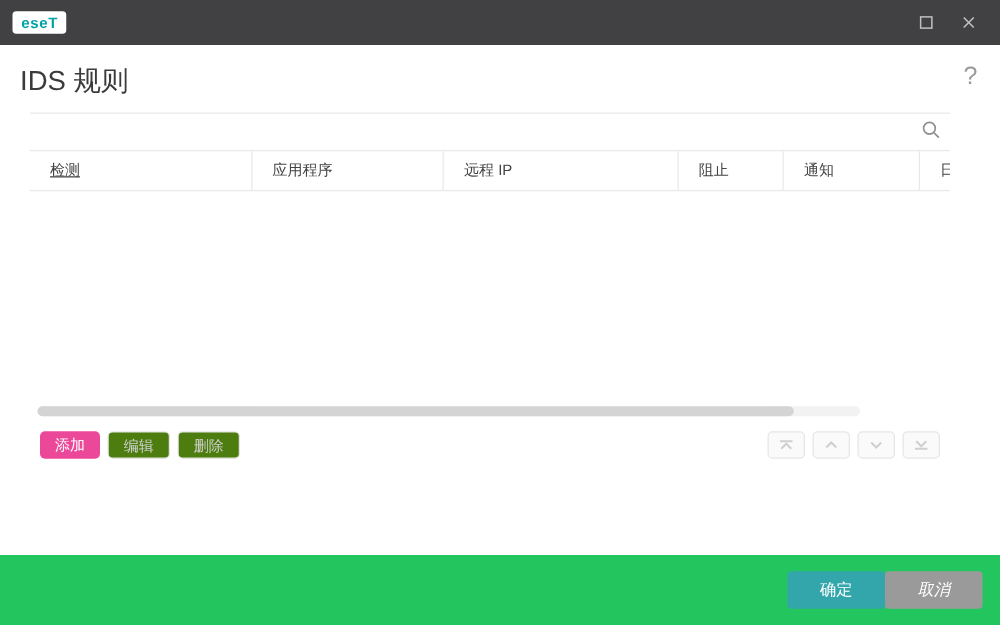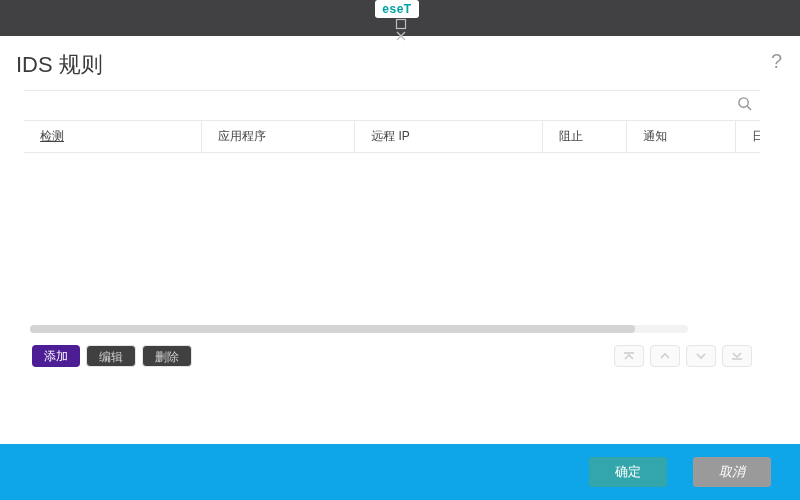--- a/index.html
+++ b/index.html
@@ -1,19 +1,19 @@
 <!DOCTYPE html>
 <html><head>
 <meta charset="utf-8">
 <style>
   * { box-sizing: border-box; margin: 0; padding: 0; }
   html, body { width: 800px; height: 500px; font-family: "Segoe UI", Arial, sans-serif; background: #fff; color: #333; }
   .titlebar {
     height: 36px; background: #414042; color: #fff; display: flex; align-items: center;
-    padding: 0 8px 0 10px; font-size: 13px; letter-spacing: .5px; flex-direction: column;
+    padding: 0 8px 0 10px; font-size: 13px; letter-spacing: .5px;
   }
   .brand-badge {
     background: #fff; color: #00a2a8; font-weight: 700; font-size: 12px;
     padding: 2px 7px; border-radius: 3px; margin-right: 8px;
     font-family: Arial, sans-serif;
   }
   .brand-text { color: #cfcfd1; font-size: 13px; font-weight: 400; letter-spacing: 1px; }
   .titlebar-spacer { flex: 1; }
   .win-btn { width: 34px; height: 36px; display: flex; align-items: center; justify-content: center; cursor: pointer; color: #bfbfc1; }
   .win-btn svg { stroke: currentColor; }
@@ -62,32 +62,32 @@
     background: #d4d4d4; border-radius: 4px;
   }
 
   .action-row {
     display: flex; align-items: center; gap: 6px; padding: 10px 8px 14px 8px;
   }
   .pill {
     height: 22px; padding: 0 12px; border-radius: 4px; font-size: 12px; line-height: 22px;
     border: none; cursor: pointer;
   }
-  .pill.primary { background: #4c1d95; color: #fff; }
-  .pill.ghost { background: #404040; color: #d0d0d0; border: 1px solid #e6e6e6; cursor: default; }
+  .pill.primary { background: #ec4899; color: #fff; }
+  .pill.ghost { background: #4d7c0f; color: #d0d0d0; border: 1px solid #e6e6e6; cursor: default; }
   .action-spacer { flex: 1; }
   .sq {
     width: 30px; height: 22px; border-radius: 4px; background: #fafafa; border: 1px solid #e6e6e6;
     display: flex; align-items: center; justify-content: center; color: #cfcfcf; cursor: default;
   }
   .sq svg { display:block; }
 
   .footer {
-    position: absolute; left: 0; right: 0; bottom: 0; height: 56px; background: #0ea5e9;
-    display: flex; align-items: center; justify-content: flex-end; gap: 26px; padding-right: 29px;
+    position: absolute; left: 0; right: 0; bottom: 0; height: 56px; background: #22c55e;
+    display: flex; align-items: center; justify-content: flex-end; gap: 0; padding-right: 14px;
   }
   .btn {
     min-width: 78px; height: 30px; border: none; border-radius: 3px; font-size: 13px; cursor: pointer;
   }
   .btn.ok { background: #33a6ac; color: #fff; }
   .btn.cancel { background: #9a9a9a; color: #fff; font-style: italic; }
 
   .root { position: relative; width: 800px; height: 500px; }
 </style>
 </head>

